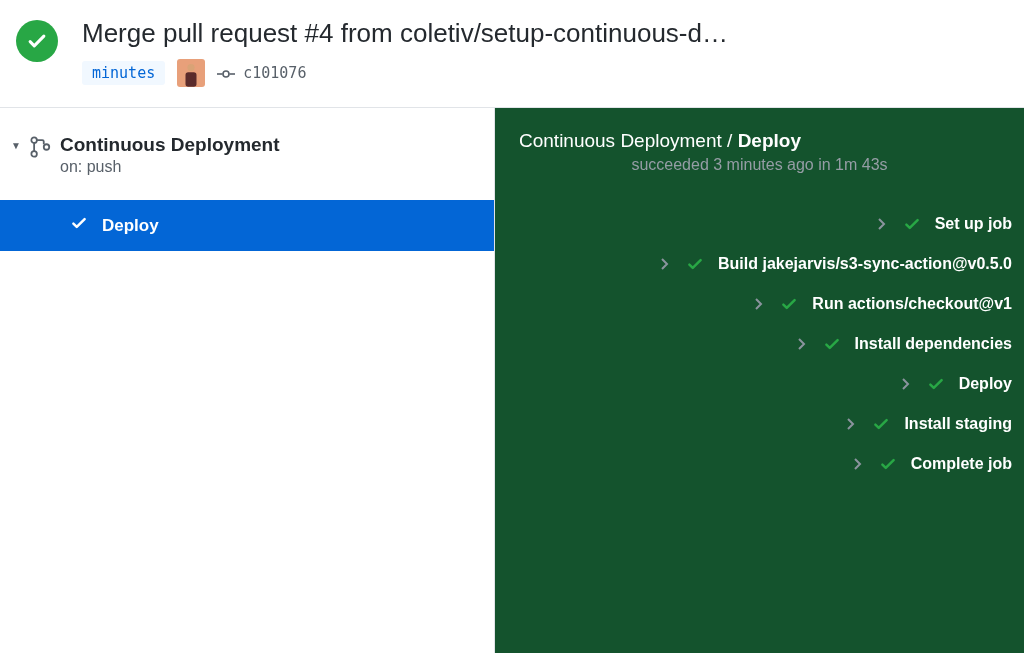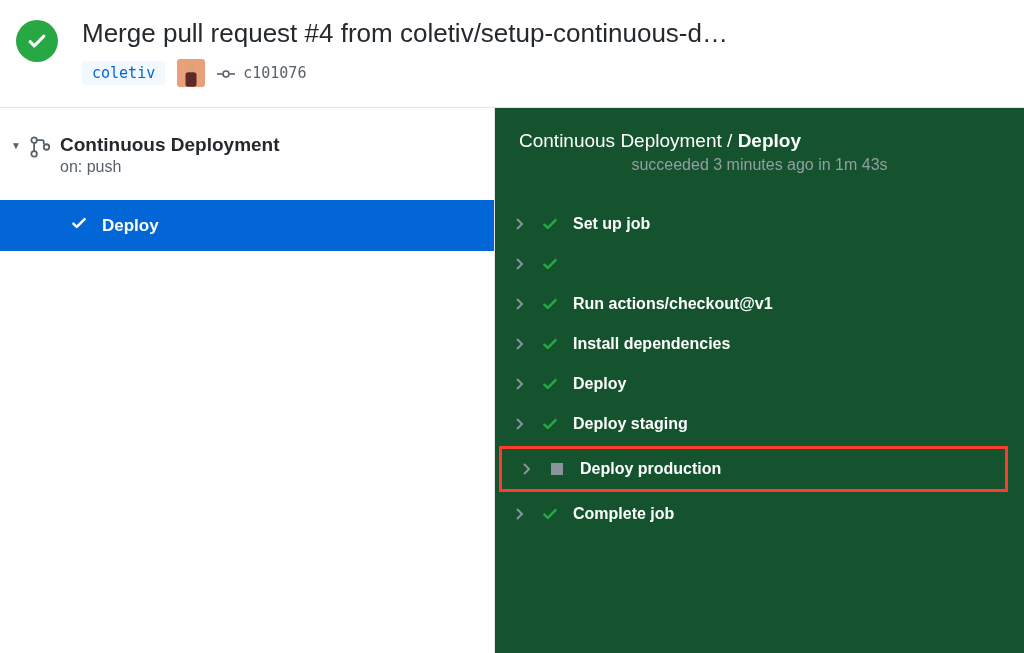--- a/index.html
+++ b/index.html
@@ -113,23 +113,24 @@
     padding: 4px 24px 0 24px;
     color: #959da5;
     font-size: 16px;
     text-align: center;
   }
   .steps { margin-top: 30px; }
   .step {
     display: flex;
     align-items: center;
     gap: 14px;
-    padding: 11px 20px;
+    padding: 11px 12px;
     font-size: 16px;
     font-weight: 600;
+    justify-content: flex-end;
   }
   .step .chev {
     color: #8b949e;
     width: 12px;
     display: inline-flex;
     align-items: center;
   }
   .step .chev svg { width: 10px; height: 12px; }
   .step .ico {
     width: 18px; height: 18px;
@@ -150,21 +151,21 @@
 
 <div class="header">
   <div class="success-badge">
     <svg viewBox="0 0 16 16" fill="none">
         <path d="M3 8.5l3 3 7-7" stroke="#fff" stroke-width="2.2" stroke-linecap="round" stroke-linejoin="round"></path>
       </svg>
   </div>
   <div class="header-main">
     <div class="title">Merge pull request #4 from coletiv/setup-continuous-d…</div>
     <div class="meta-row">
-      <span class="branch">coletiv</span>
+      <span class="branch">minutes</span>
       <span class="avatar">
         <svg viewBox="0 0 24 28">
             <circle cx="12" cy="7" r="4" fill="#d9a376"></circle>
             <rect x="6" y="12" width="12" height="16" rx="3" fill="#5b2b2b"></rect>
           </svg>
       </span>
       <span class="commit-row">
         <span class="commit-icon">
           <svg width="18" height="16" viewBox="0 0 18 16">
               <circle cx="9" cy="8" r="3" fill="none" stroke="#586069" stroke-width="1.6"></circle>
@@ -231,20 +232,21 @@
         <span class="chev">
             <svg viewBox="0 0 8 12">
               <path d="M1 1l5 5-5 5" stroke="#8b949e" stroke-width="2" fill="none"></path>
             </svg>
           </span>
         <span class="ico check-green">
             <svg width="18" height="18" viewBox="0 0 16 16">
               <path d="M3 8.5l3 3 7-7" stroke="currentColor" stroke-width="2.2" fill="none" stroke-linecap="round" stroke-linejoin="round"></path>
             </svg>
           </span>
+        <span>Build jakejarvis/s3-sync-action@v0.5.0</span>
       </div>
       <div class="step">
         <span class="chev">
             <svg viewBox="0 0 8 12">
               <path d="M1 1l5 5-5 5" stroke="#8b949e" stroke-width="2" fill="none"></path>
             </svg>
           </span>
         <span class="ico check-green">
             <svg width="18" height="18" viewBox="0 0 16 16">
               <path d="M3 8.5l3 3 7-7" stroke="currentColor" stroke-width="2.2" fill="none" stroke-linecap="round" stroke-linejoin="round"></path>
@@ -282,34 +284,21 @@
         <span class="chev">
             <svg viewBox="0 0 8 12">
               <path d="M1 1l5 5-5 5" stroke="#8b949e" stroke-width="2" fill="none"></path>
             </svg>
           </span>
         <span class="ico check-green">
             <svg width="18" height="18" viewBox="0 0 16 16">
               <path d="M3 8.5l3 3 7-7" stroke="currentColor" stroke-width="2.2" fill="none" stroke-linecap="round" stroke-linejoin="round"></path>
             </svg>
           </span>
-        <span>Deploy staging</span>
-      </div>
-      <div class="highlight">
-        <div class="step">
-          <span class="chev">
-              <svg viewBox="0 0 8 12">
-                <path d="M1 1l5 5-5 5" stroke="#8b949e" stroke-width="2" fill="none"></path>
-              </svg>
-            </span>
-          <span class="ico">
-              <span class="skip-sq"></span>
-            </span>
-          <span>Deploy production</span>
-        </div>
+        <span>Install staging</span>
       </div>
       <div class="step">
         <span class="chev">
             <svg viewBox="0 0 8 12">
               <path d="M1 1l5 5-5 5" stroke="#8b949e" stroke-width="2" fill="none"></path>
             </svg>
           </span>
         <span class="ico check-green">
             <svg width="18" height="18" viewBox="0 0 16 16">
               <path d="M3 8.5l3 3 7-7" stroke="currentColor" stroke-width="2.2" fill="none" stroke-linecap="round" stroke-linejoin="round"></path>

